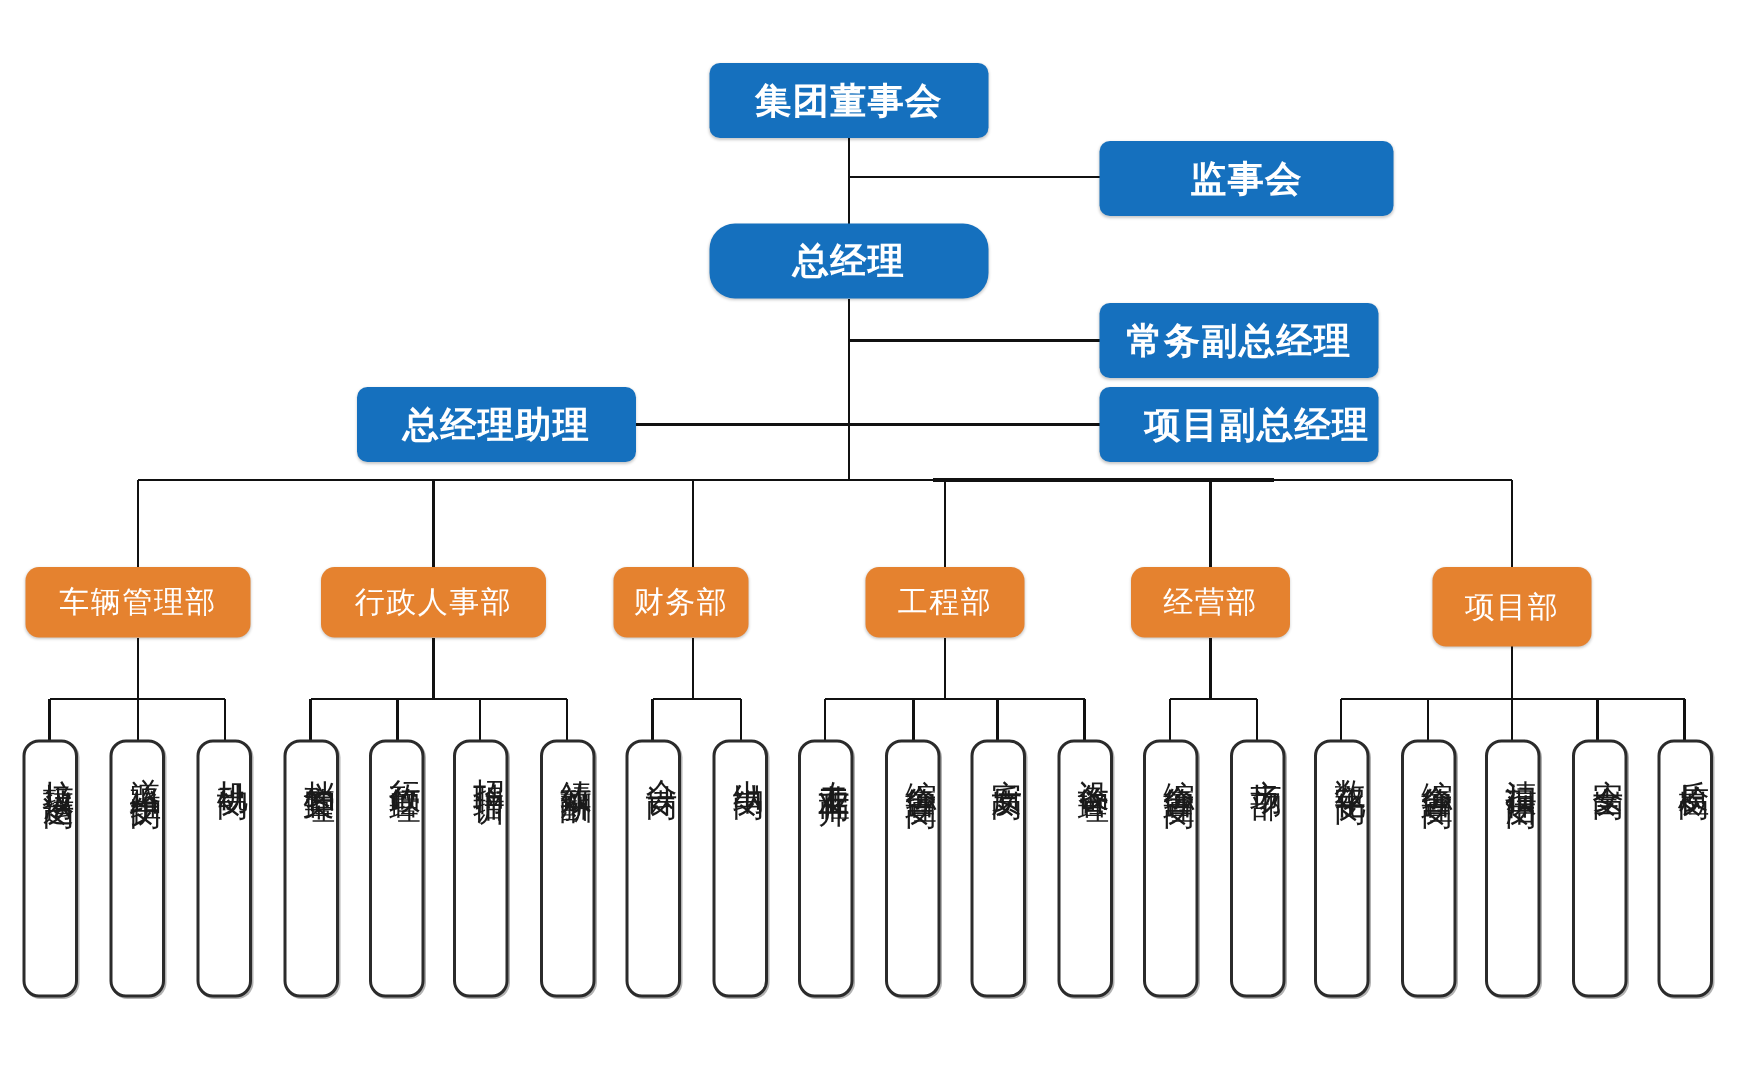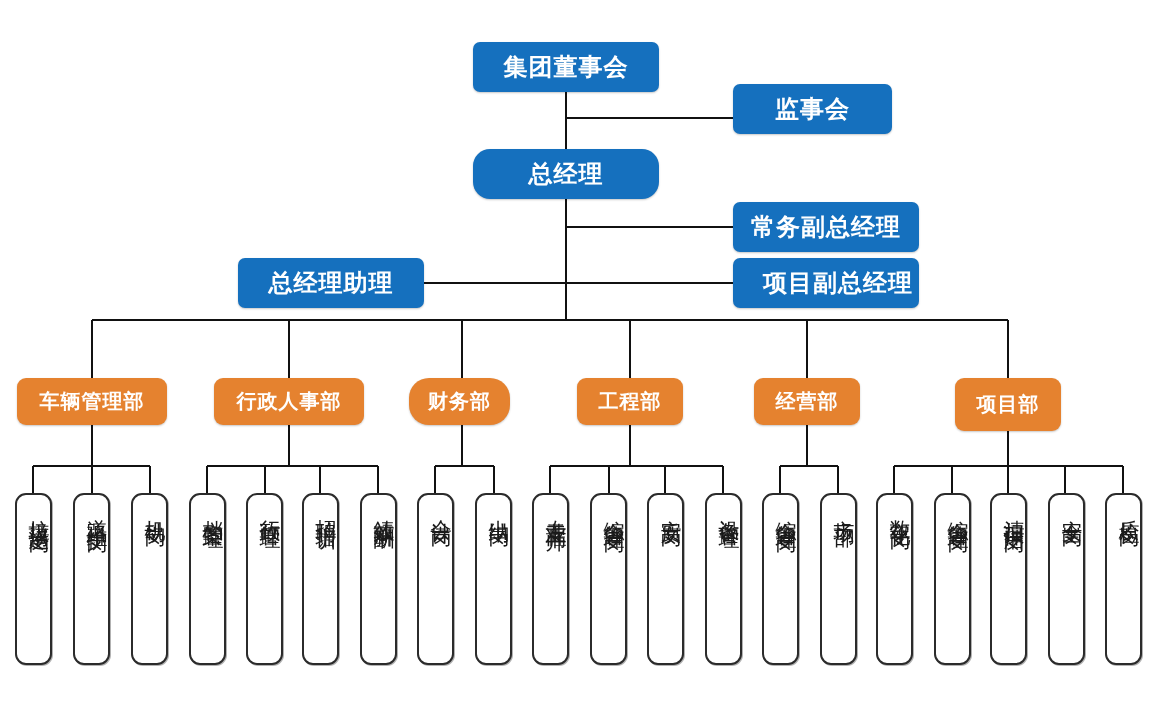--- a/index.html
+++ b/index.html
@@ -39,21 +39,21 @@
     font-weight:700;
     letter-spacing:1px;
     box-shadow:0 1px 2px rgba(0,0,0,0.22);
   }
   
   .node.orange{
     background:#e5822f;
     color:#ffffff;
     border-radius:9px;
     font-size:20px;
-    font-weight:700;
+    font-weight:400;
     letter-spacing:1px;
     box-shadow:0 1px 2px rgba(0,0,0,0.22);
   }
   
   .node.post{
     background:#ffffff;
     color:#1a1a1a;
     border:2px solid #2b2b2b;
     border-radius:11px;
     font-size:21px;
@@ -146,35 +146,35 @@
       <line x1="894" y1="466" x2="894" y2="493"></line>
       <line x1="952" y1="466" x2="952" y2="493"></line>
       <line x1="1008" y1="466" x2="1008" y2="493"></line>
       <line x1="1065" y1="466" x2="1065" y2="493"></line>
       <line x1="1123" y1="466" x2="1123" y2="493"></line>
     </g>
   </svg>
 
   <div class="node blue" style="left:473px; top:42px; width:186px; height:50px;">集团董事会</div>
 
-  <div class="node blue" style="left:733px; top:84px; width:159px; height:50px;">监事会</div>
+  <div class="node blue" style="left:733px; top:94px; width:196px; height:50px;">监事会</div>
 
   <div class="node blue" style="left:473px; top:149px; width:186px; height:50px;border-radius:17px;">总经理</div>
 
   <div class="node blue" style="left:733px; top:202px; width:186px; height:50px;">常务副总经理</div>
 
   <div class="node blue" style="left:733px; top:258px; width:186px; height:50px;padding-left:24px;">项目副总经理</div>
 
   <div class="node blue" style="left:238px; top:258px; width:186px; height:50px;">总经理助理</div>
 
   <div class="node orange" style="left:17px; top:378px; width:150px; height:47px;">车辆管理部</div>
 
   <div class="node orange" style="left:214px; top:378px; width:150px; height:47px;">行政人事部</div>
 
-  <div class="node orange" style="left:409px; top:378px; width:101px; height:47px;border-radius:20px;">财务部</div>
+  <div class="node orange" style="left:409px; top:378px; width:90px; height:47px;">财务部</div>
 
   <div class="node orange" style="left:577px; top:378px; width:106px; height:47px;">工程部</div>
 
   <div class="node orange" style="left:754px; top:378px; width:106px; height:47px;">经营部</div>
 
   <div class="node orange" style="left:955px; top:378px; width:106px; height:53px;">项目部</div>
 
   <div class="node post" style="left:15px; top:493px; width:37px; height:172px;">
     <span>垃圾清运岗</span>
     </div>

